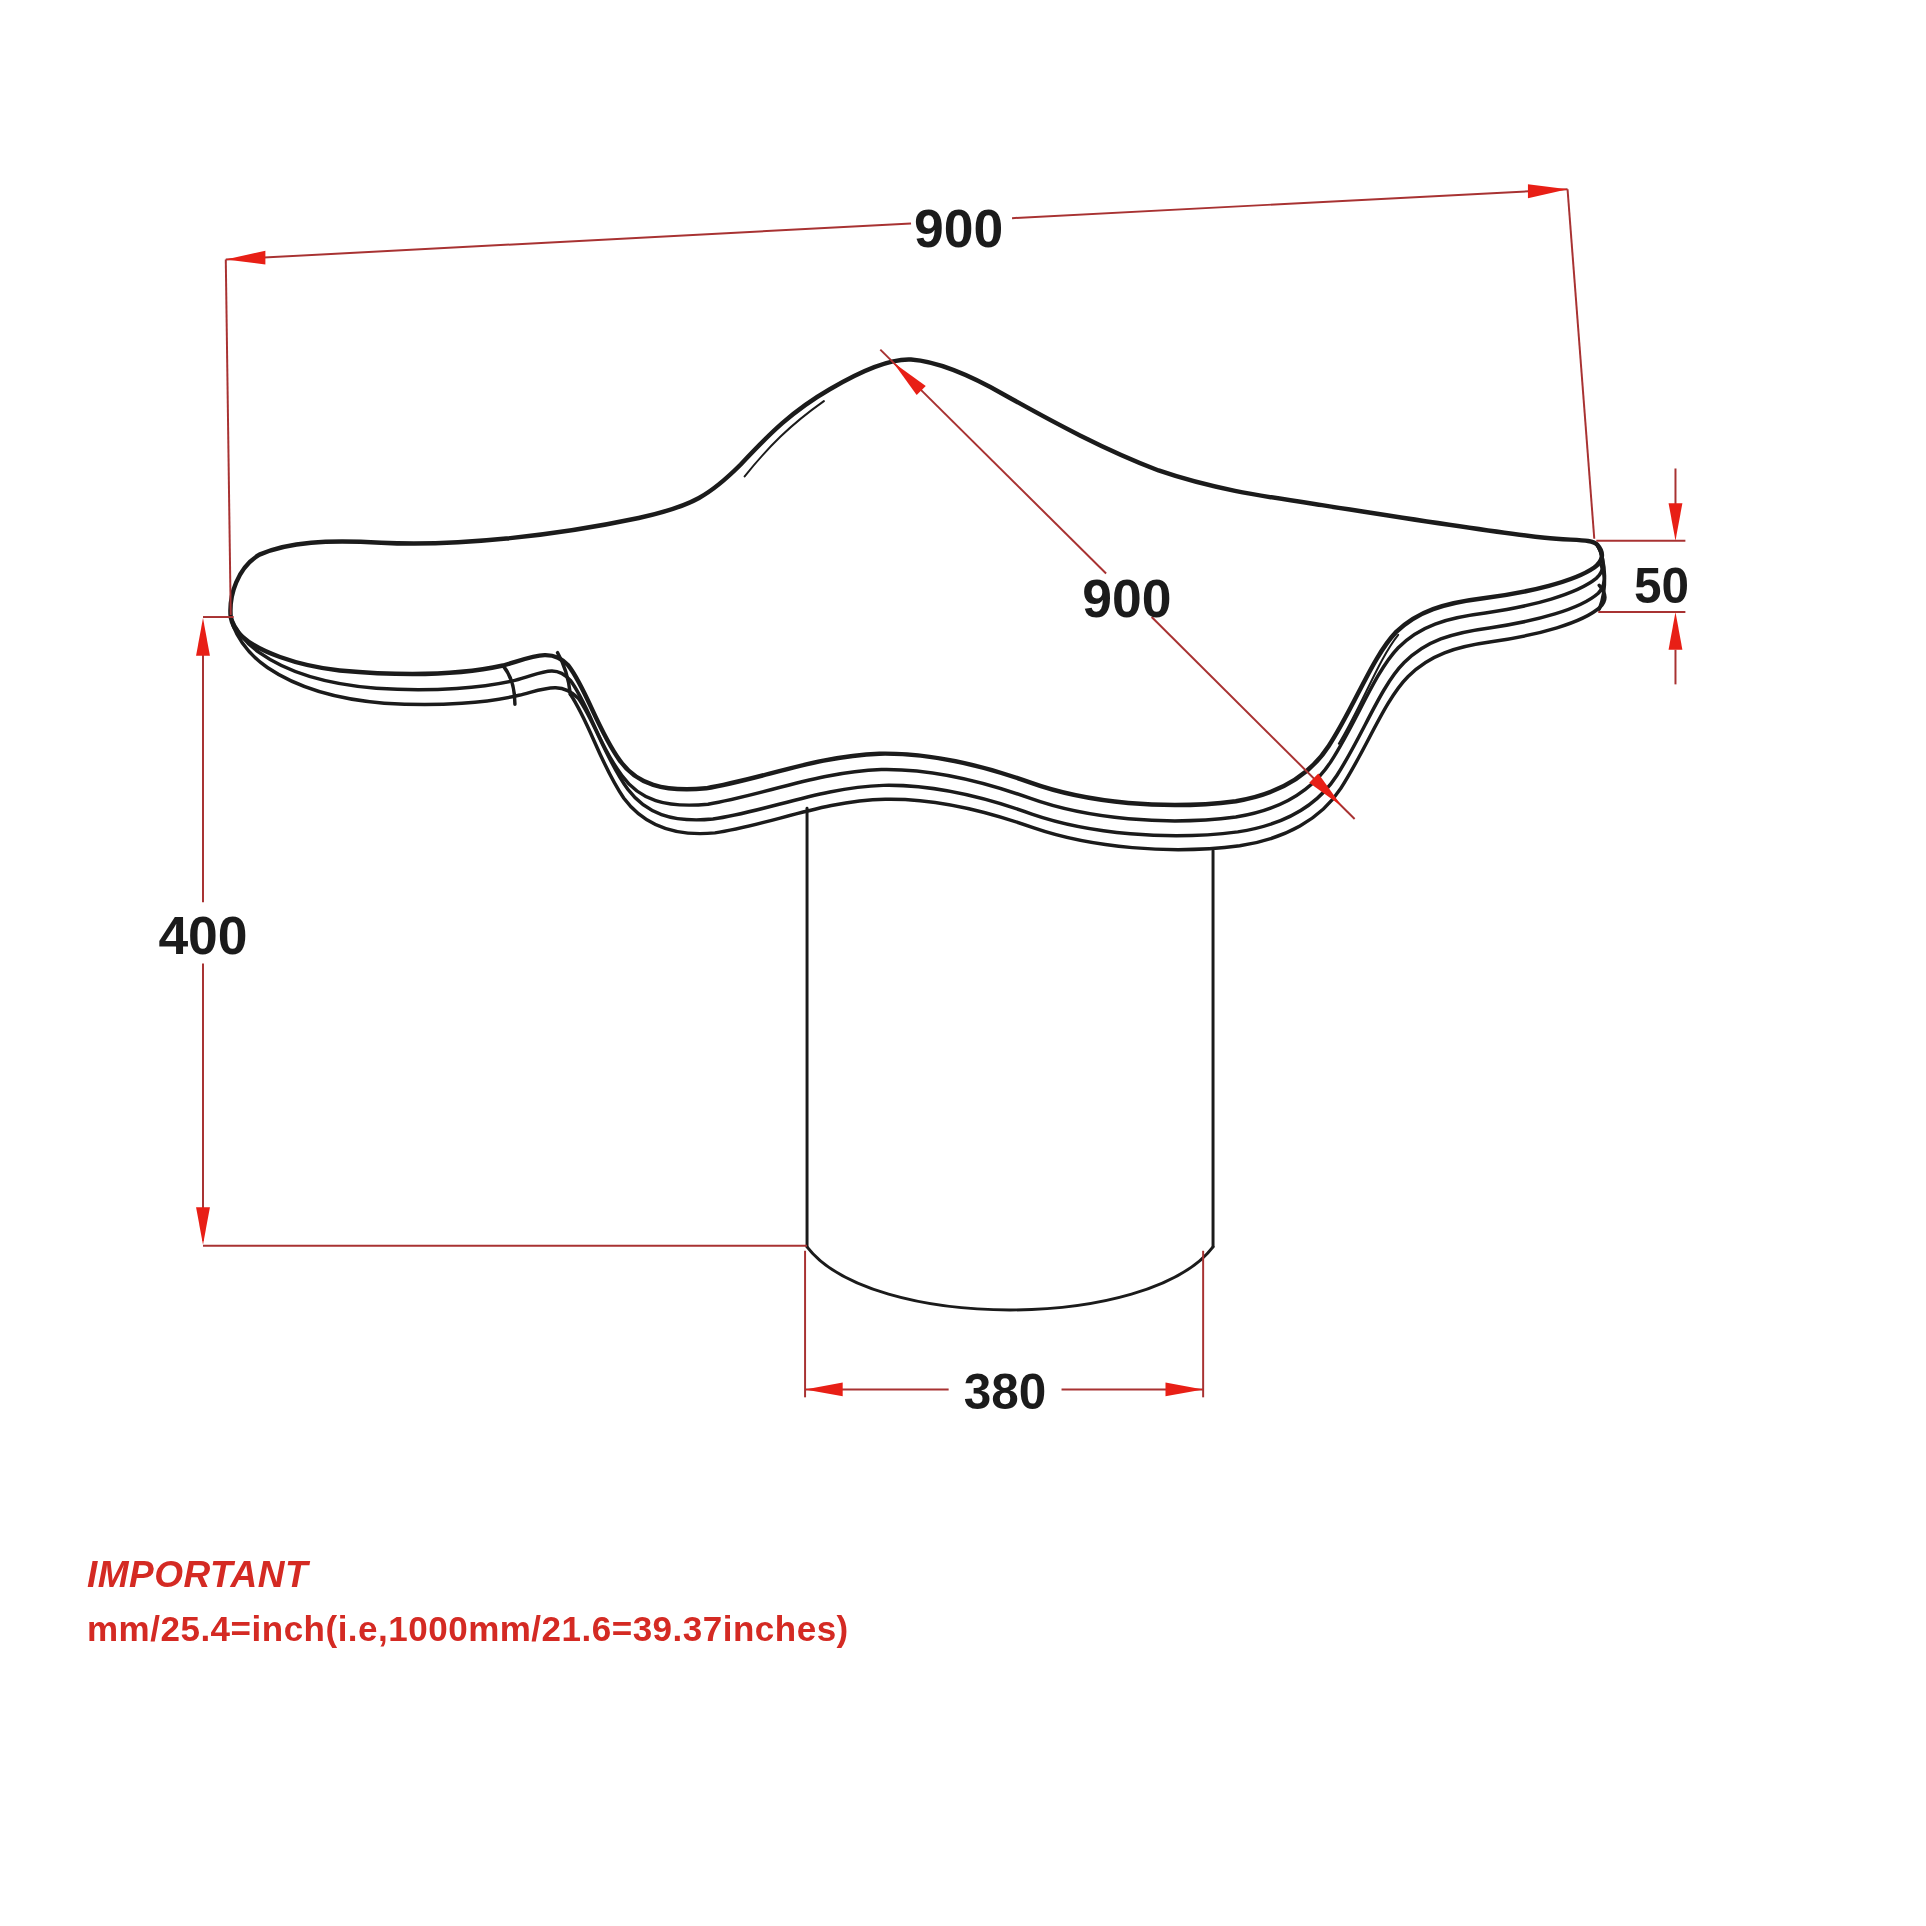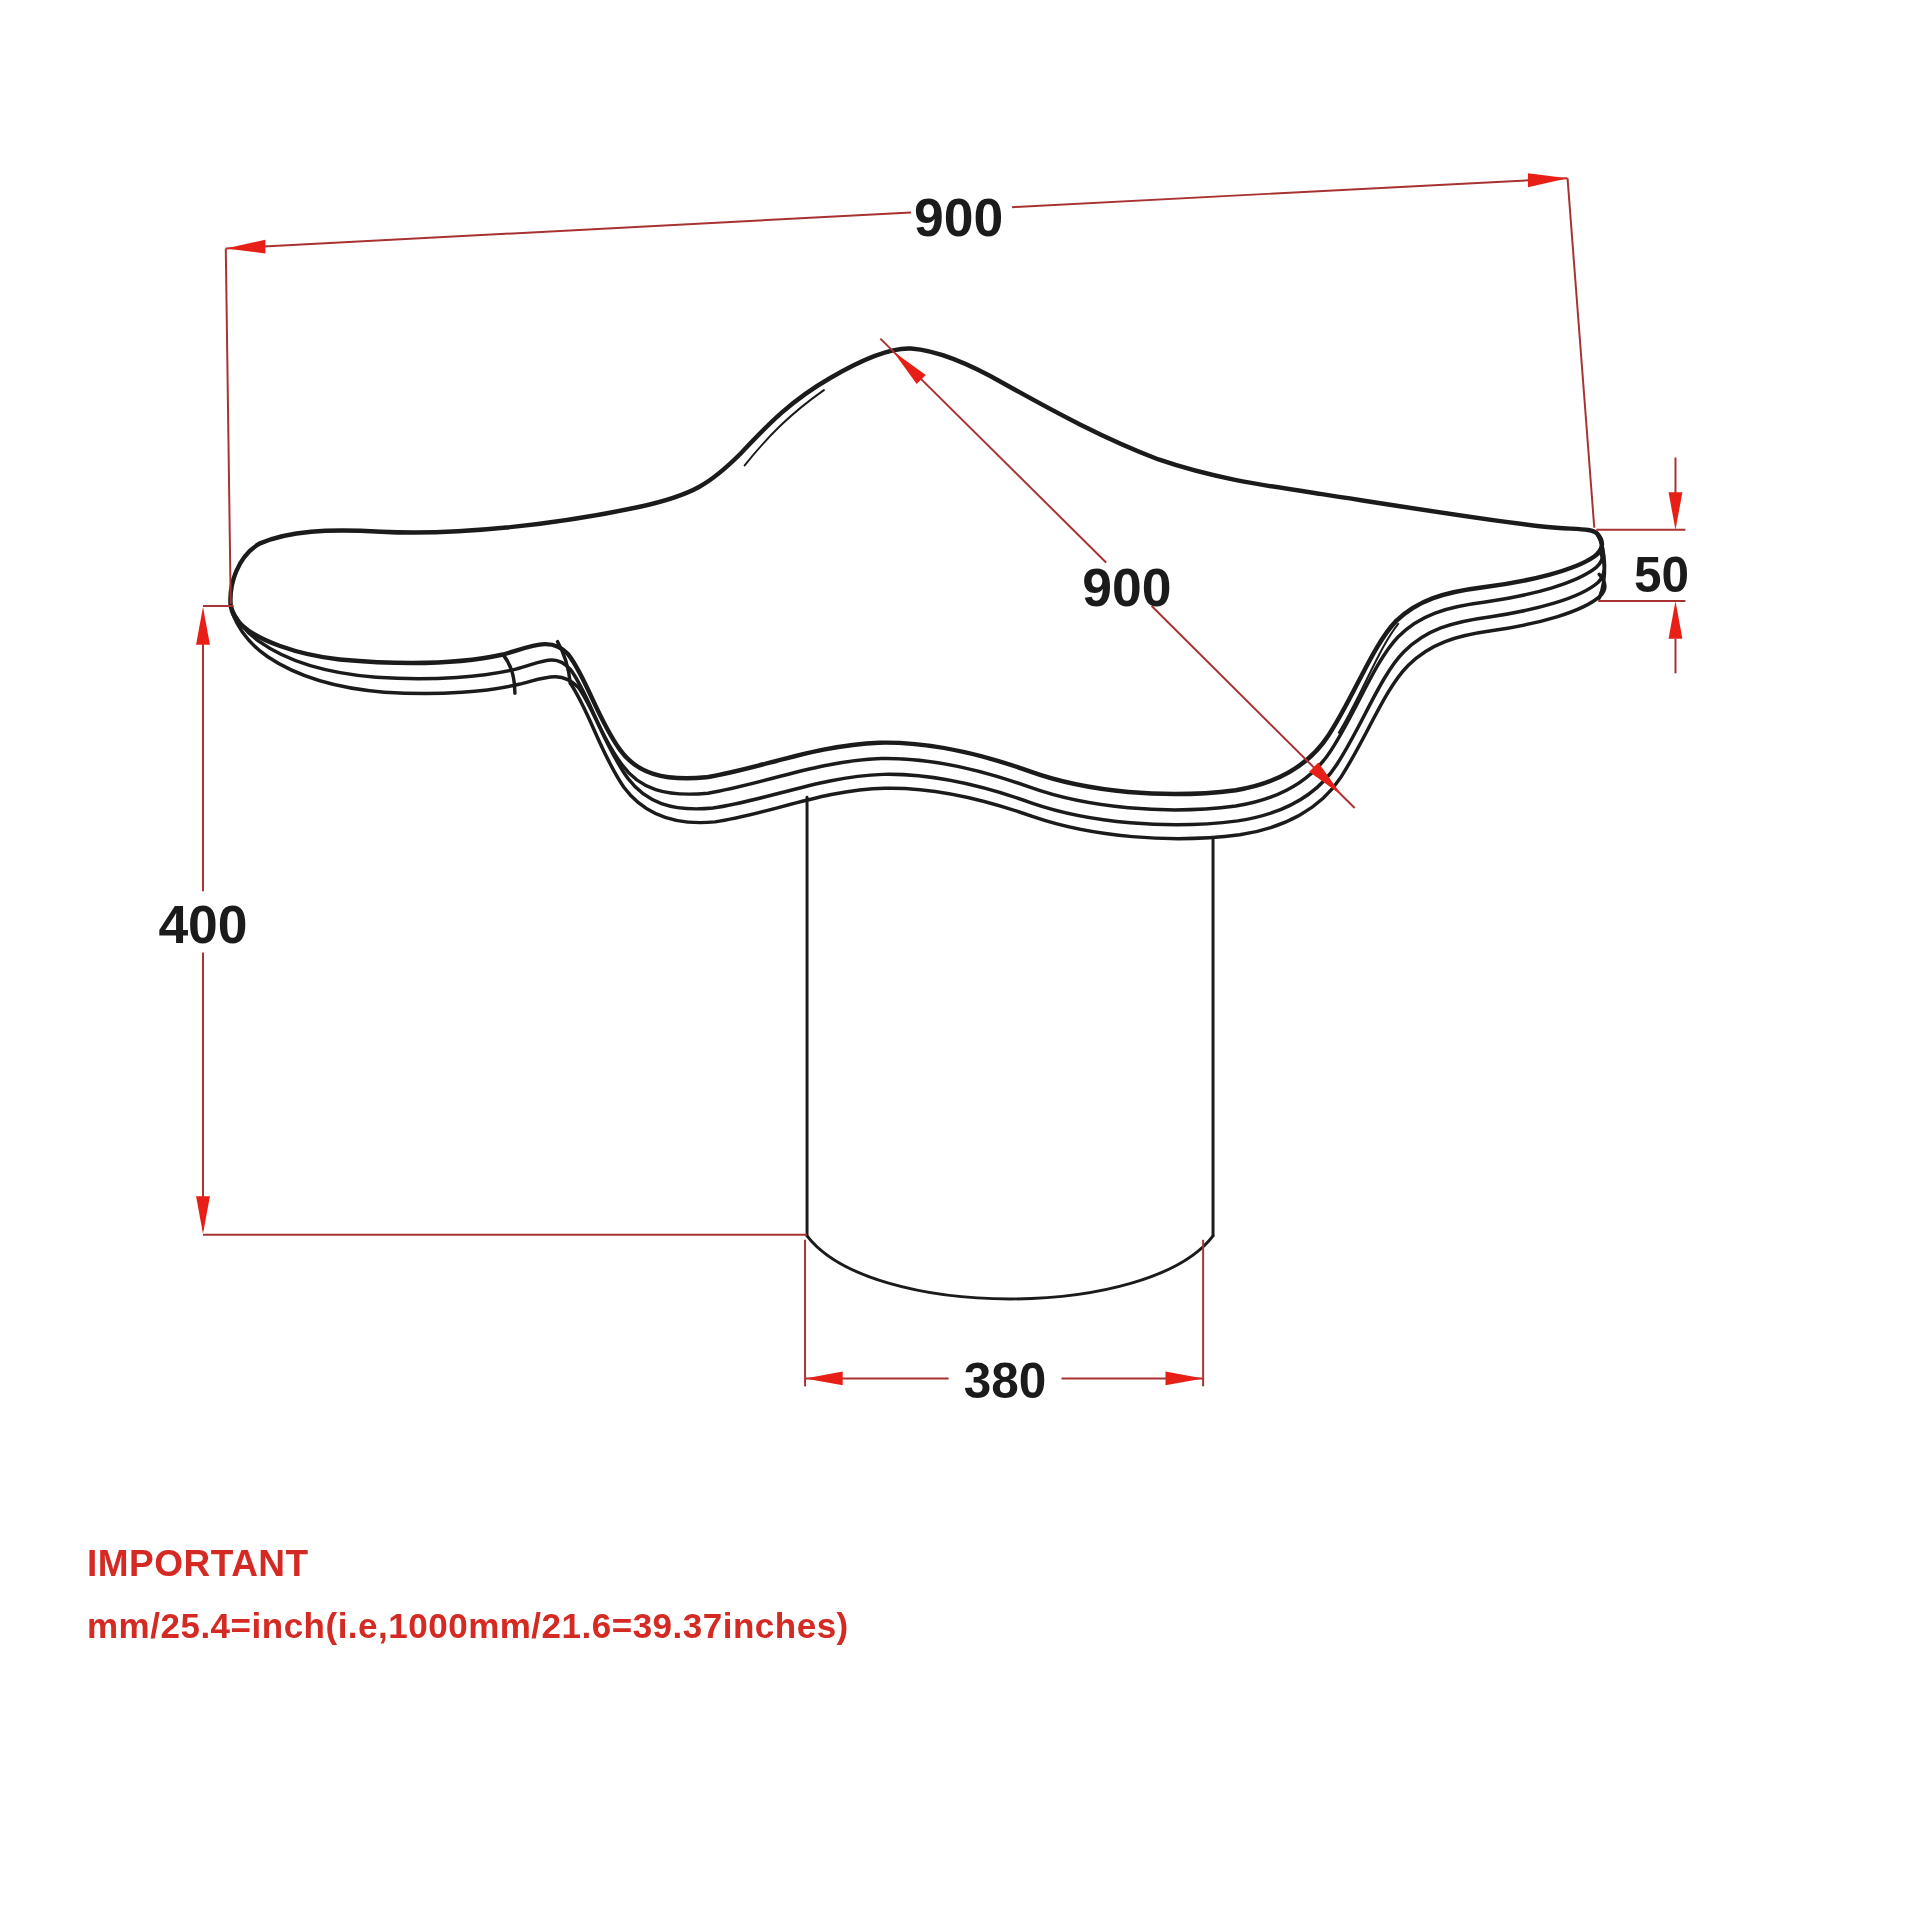--- a/index.html
+++ b/index.html
@@ -1,22 +1,22 @@
 <!DOCTYPE html>
 <html><head>
 <meta charset="utf-8">
 <style>
   html,body{margin:0;padding:0;background:#ffffff;}
   body{width:1927px;height:1927px;position:relative;font-family:"Liberation Sans",sans-serif;overflow:hidden;}
-  #stage{position:absolute;left:0;top:0;width:1927px;height:1796px;}
+  #stage{position:absolute;left:0;top:11px;width:1927px;height:1796px;}
   svg{position:absolute;left:0;top:0;}
   .dim-text{font-family:"Liberation Sans",sans-serif;font-weight:700;fill:#1b1b1b;}
   .notes{position:absolute;left:87px;top:1546px;display:flex;flex-direction:column;gap:13px;
          color:#d42a23;font-weight:700;font-size:35px;line-height:35px;letter-spacing:0.5px;}
-  .notes .title{font-size:37px;margin-bottom:14px;}
+  .notes .title{font-size:37px;margin-bottom:6px;font-style:italic;}
 </style>
 </head>
 <body>
 
 <div id="stage">
 <svg width="1927" height="1927" viewBox="0 0 1946 1946">
 
   <g fill="none" stroke="#1b1b1b" stroke-width="3" stroke-linecap="round">
     <path d="M 815 805 L 815 1248"></path>
     <path d="M 1225 848 L 1225 1248"></path>

